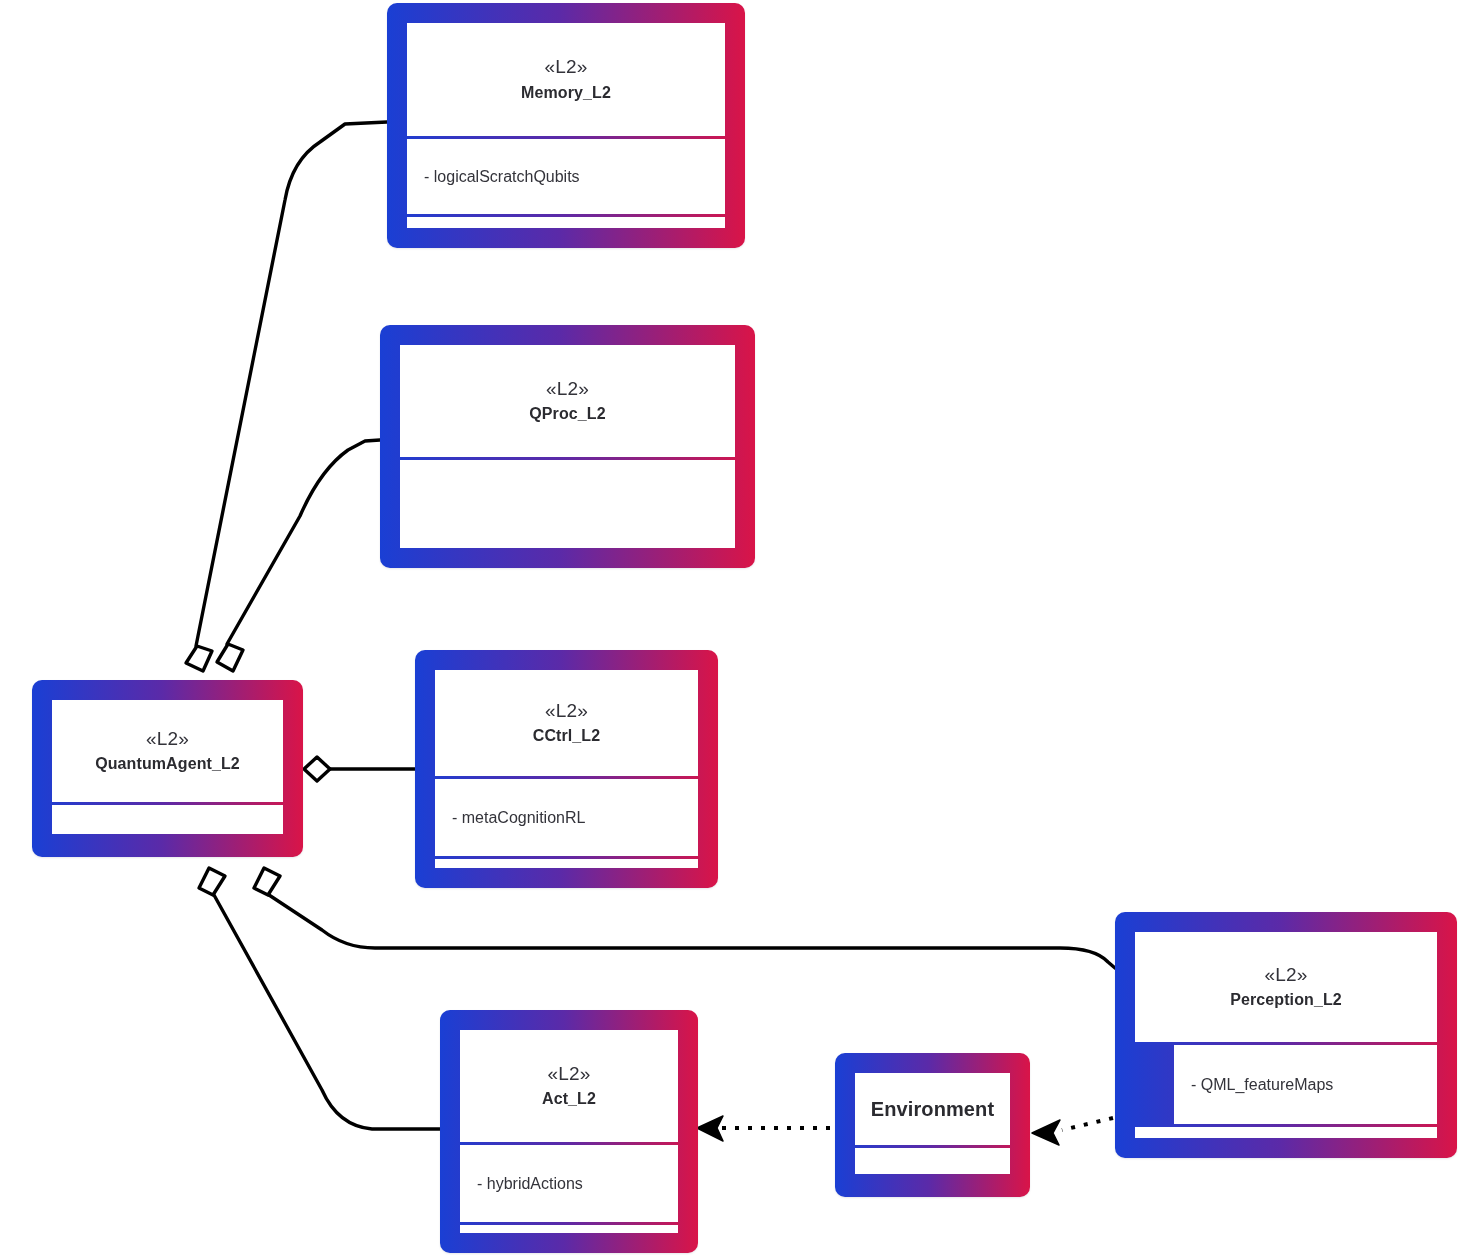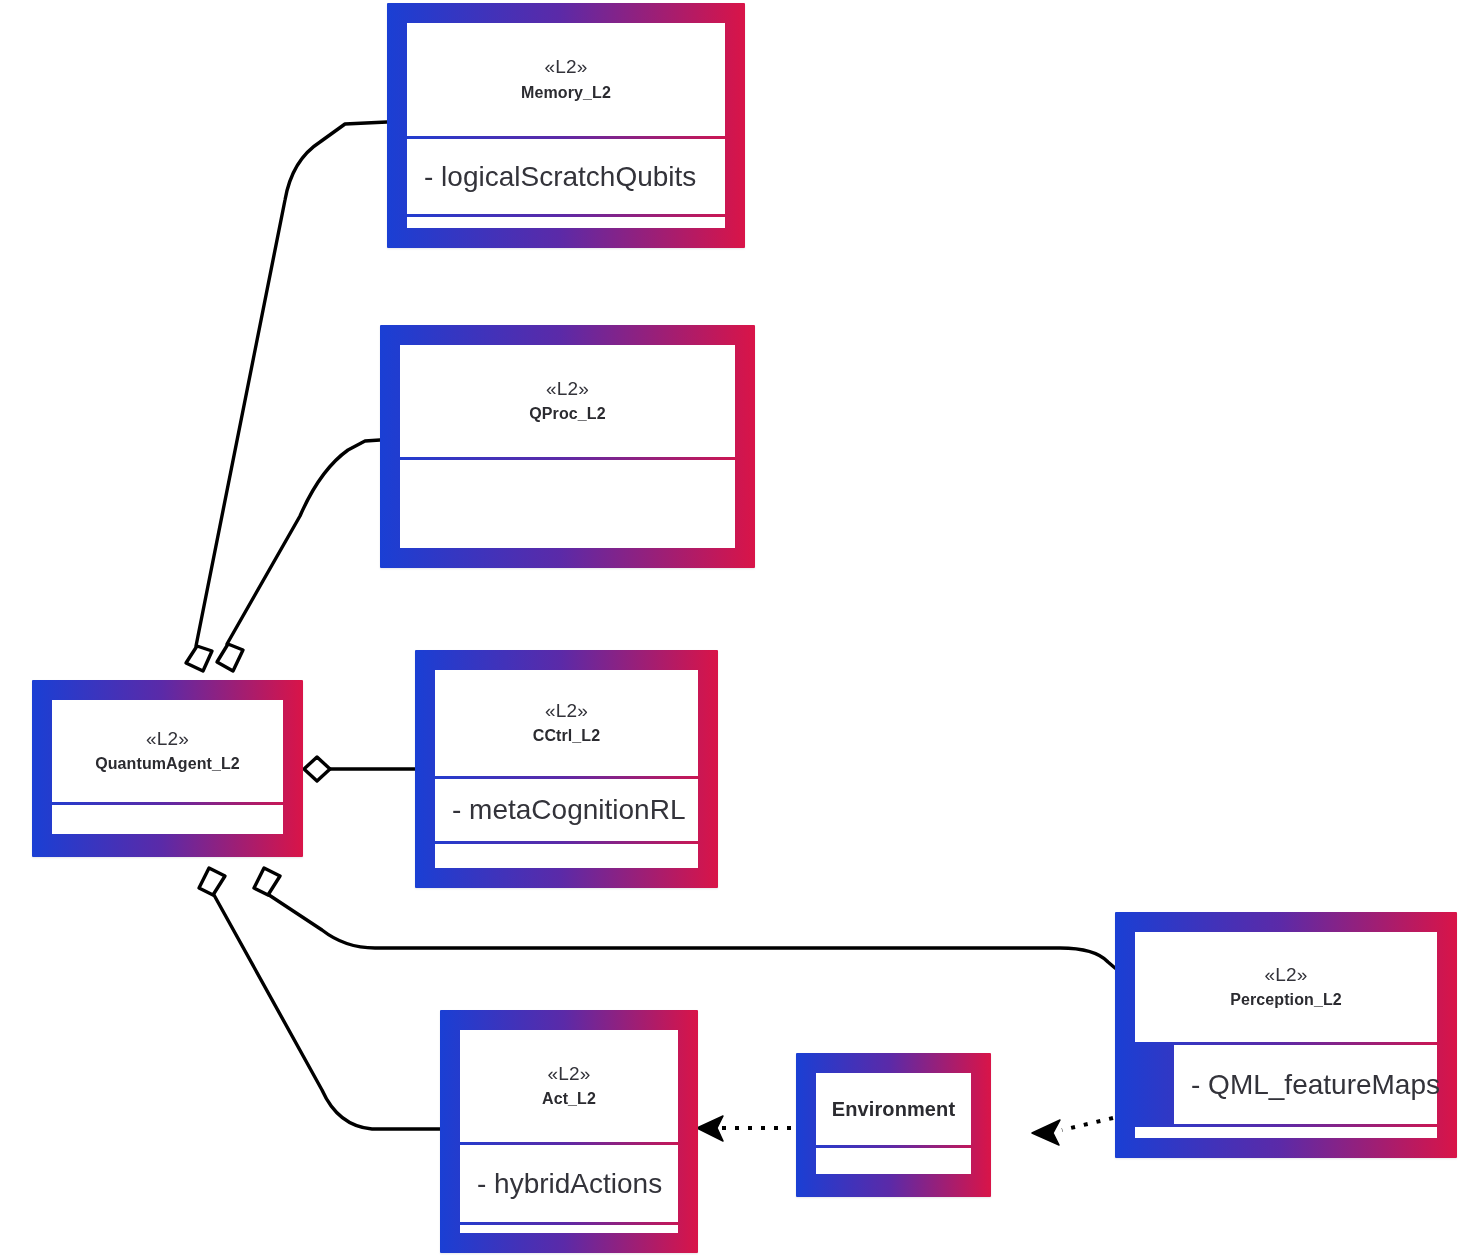--- a/index.html
+++ b/index.html
@@ -26,21 +26,21 @@
     height: 1255px;
     pointer-events: none;
   }
 
   
   .uml-class {
     position: absolute;
     box-sizing: border-box;
     background: #ffffff;
     padding: 20px;
-    border-radius: 1px;
+    border-radius: 10px;
     
     background-image: linear-gradient(90deg, #1a3fd4 0%, #5b2aa8 48%, #d91448 100%);
     display: flex;
     flex-direction: column;
     z-index: 2;
     box-shadow: 0 1px 2px rgba(120,120,140,0.18);
   }
   .uml-class .cell {
     background: #ffffff;
     box-sizing: border-box;
@@ -73,21 +73,21 @@
   .cname.no-stereo {
     margin-top: 0;
     font-size: 20px;
   }
   .attrs {
     display: flex;
     align-items: center;
     padding-left: 17px;
   }
   .attr-text {
-    font-size: 28px;
+    font-size: 16px;
     color: #33333a;
     white-space: nowrap;
   }
   .empty-cell { }
 </style>
 </head>
 <body>
 
 <div id="canvas">
 
@@ -155,21 +155,21 @@
     </div>
     <div class="cell empty-cell" style="height:30px;"></div>
     <div class="cell empty-cell" style="flex:1;"></div>
   </div>
 
   <div class="uml-class" style="left:415px; top:650px; width:303px; height:238px;">
     <div class="cell head" style="height:106px;">
       <div class="stereotype">«L2»</div>
       <div class="cname">CCtrl_L2</div>
     </div>
-    <div class="cell attrs" style="height:62px;">
+    <div class="cell attrs" style="height:77px;">
       <span class="attr-text">- metaCognitionRL</span>
     </div>
     <div class="cell empty-cell" style="flex:1;"></div>
   </div>
 
   <div class="uml-class" style="left:1115px; top:912px; width:342px; height:246px;">
     <div class="cell head" style="height:110px;">
       <div class="stereotype">«L2»</div>
       <div class="cname">Perception_L2</div>
     </div>
@@ -183,21 +183,21 @@
     <div class="cell head" style="height:112px;">
       <div class="stereotype">«L2»</div>
       <div class="cname">Act_L2</div>
     </div>
     <div class="cell attrs" style="height:77px;">
       <span class="attr-text">- hybridActions</span>
     </div>
     <div class="cell empty-cell" style="flex:1;"></div>
   </div>
 
-  <div class="uml-class" style="left:796px; top:1053px; width:195px; height:144px;">
+  <div class="uml-class" style="left:835px; top:1053px; width:195px; height:144px;">
     <div class="cell head" style="height:76px;">
       <div class="cname no-stereo">Environment</div>
     </div>
     <div class="cell empty-cell" style="height:27px;"></div>
     <div class="cell empty-cell" style="flex:1;"></div>
   </div>
 
 </div>
 
 </body></html>

